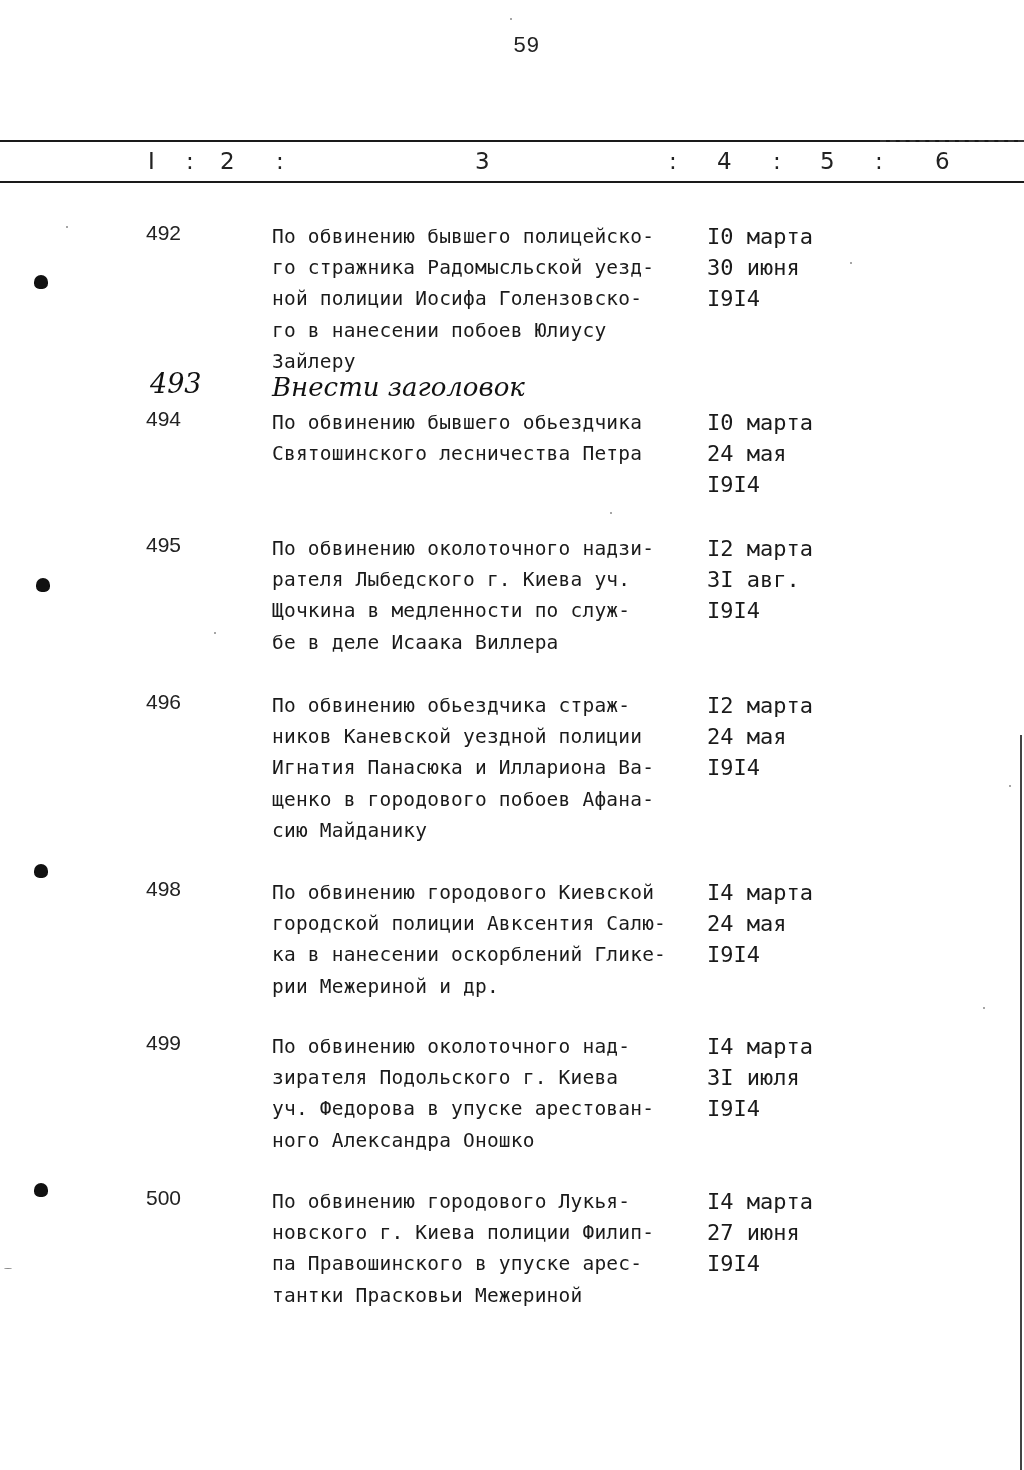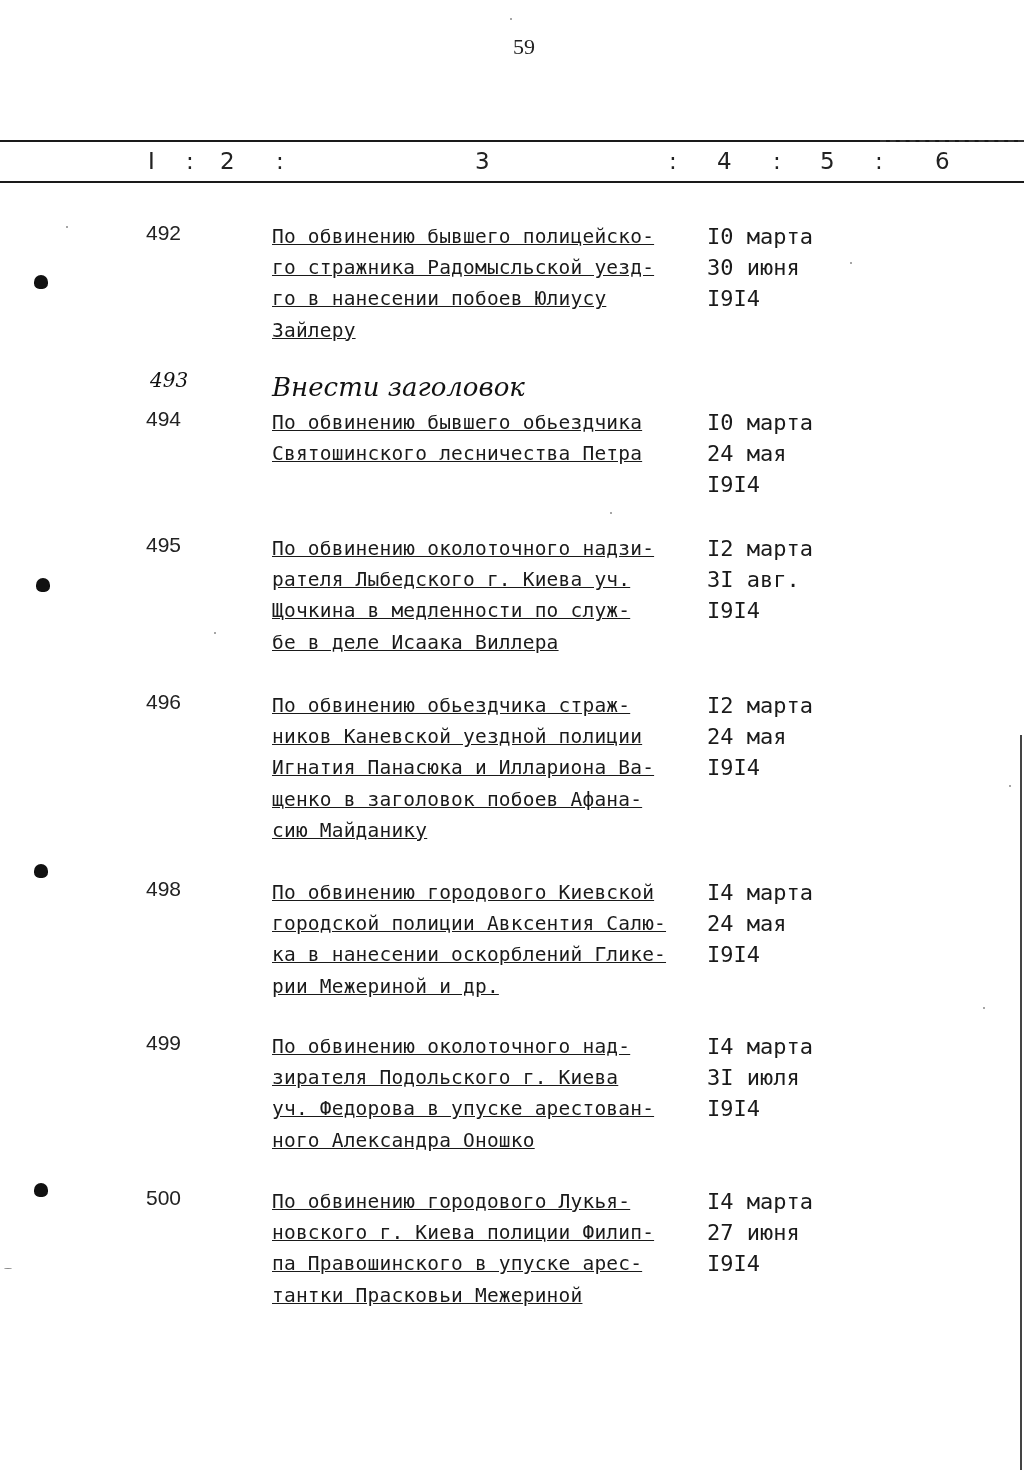--- a/index.html
+++ b/index.html
@@ -3,41 +3,41 @@
   <meta charset="utf-8">
   <style>
     html, body { margin: 0; padding: 0; }
     body {
       width: 1024px; height: 1470px; position: relative; overflow: hidden;
       background: #ffffff; color: #1a1a1a;
       font-family: "DejaVu Sans Mono", "Liberation Mono", monospace;
     }
     .page-number {
       position: absolute; left: 513px; top: 34px;
-      font-family: Liberation Serif, serif; font-size: 22px; color: #222;
+      font-family: Liberation Mono, monospace; font-size: 22px; color: #222;
     }
     .rule { position: absolute; background: #1a1a1a; }
     .rule.top { left: 0; top: 140px; width: 1024px; height: 2px; }
     .rule.bottom { left: 0; top: 181px; width: 1024px; height: 2px; }
     .rule.top-dash {
       position: absolute; left: 880px; top: 140px; width: 144px; height: 0;
       border-top: 2px dashed #333; background: none;
     }
     .col-header {
       position: absolute; top: 148px; font-size: 23px; color: #222;
       font-family: "DejaVu Sans", sans-serif;
     }
     .entry { position: absolute; left: 0; width: 1024px; }
     .entry .num {
       position: absolute; left: 146px; top: 0; font-size: 21px;
       font-family: Liberation Sans, sans-serif; color: #222;
     }
     .entry .desc {
       position: absolute; left: 272px; top: 0; width: 430px;
-      font-size: 19.5px; line-height: 31.2px; letter-spacing: 0.2px; text-decoration: underline;
+      font-size: 19.5px; line-height: 31.2px; letter-spacing: 0.2px;
     }
     .entry .desc div { white-space: nowrap; }
     .entry .dates {
       position: absolute; left: 707px; top: 0;
       font-size: 22px; line-height: 31.2px;
     }
     .entry .dates div { white-space: nowrap; }
     .handwritten {
       position: absolute; font-family: "DejaVu Serif", serif; font-style: italic;
       font-size: 26px; color: #111;
@@ -74,32 +74,33 @@
     <span class="col-header" style="left:820px">5</span>
     <span class="col-header" style="left:875px">:</span>
     <span class="col-header" style="left:935px">6</span>
   </div>
 
   <div class="entry" style="top:221px">
     <span class="num">492</span>
     <div class="desc">
       <div>По обвинению бывшего полицейско-</div>
       <div>го стражника Радомысльской уезд-</div>
+      <div>ной полиции Иосифа Голензовско-</div>
       <div>го в нанесении побоев Юлиусу</div>
       <div>Зайлеру</div>
     </div>
     <div class="dates">
       <div>I0 марта</div>
       <div>30 июня</div>
       <div>I9I4</div>
     </div>
   </div>
 
   <div>
-    <span class="handwritten" style="left:150px; top:368px; font-size:20px;">493</span>
+    <span class="handwritten" style="left:150px; top:368px; font-size:27px;">493</span>
     <span class="handwritten" style="left:272px; top:372px;">Внести заголовок</span>
   </div>
 
   <div class="entry" style="top:407px">
     <span class="num">494</span>
     <div class="desc">
       <div>По обвинению бывшего обьездчика</div>
       <div>Святошинского лесничества Петра</div>
     </div>
     <div class="dates">
@@ -123,21 +124,21 @@
       <div>I9I4</div>
     </div>
   </div>
 
   <div class="entry" style="top:690px">
     <span class="num">496</span>
     <div class="desc">
       <div>По обвинению обьездчика страж-</div>
       <div>ников Каневской уездной полиции</div>
       <div>Игнатия Панасюка и Иллариона Ва-</div>
-      <div>щенко в заголовок побоев Афана-</div>
+      <div>щенко в городового побоев Афана-</div>
       <div>сию Майданику</div>
     </div>
     <div class="dates">
       <div>I2 марта</div>
       <div>24 мая</div>
       <div>I9I4</div>
     </div>
   </div>
 
   <div class="entry" style="top:877px">

